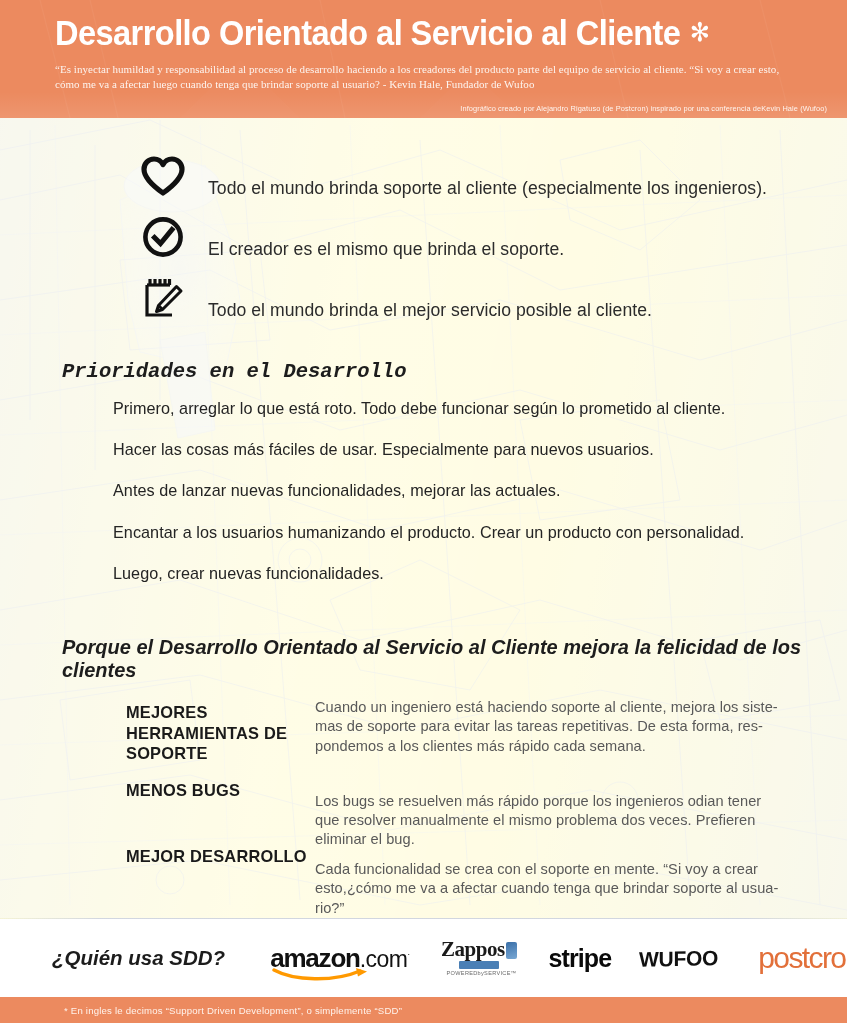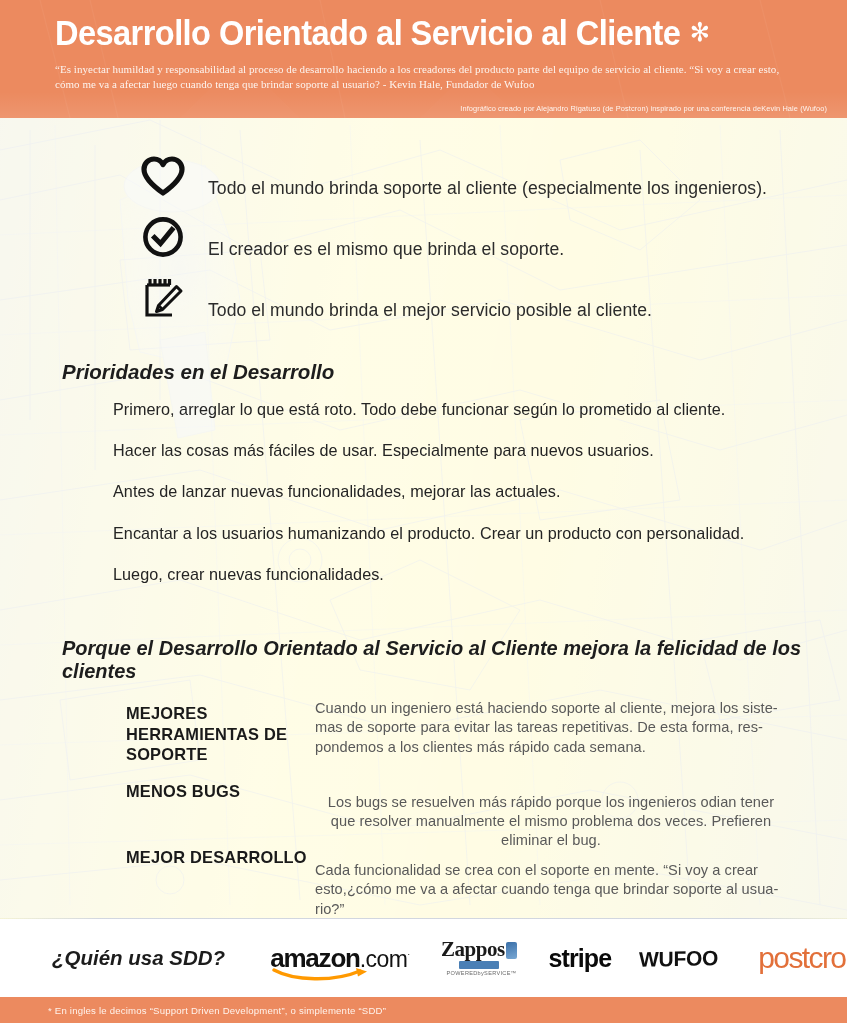--- a/index.html
+++ b/index.html
@@ -105,21 +105,21 @@
 
   
   .section-head {
     font-family:"Liberation Sans Narrow","Liberation Sans", sans-serif;
     font-style:italic;
     font-weight:bold;
     font-size:20.5px;
     color:#1d1d1d;
     letter-spacing:0px;
   }
-  .section-head.s1 { margin:39px 0 8px 62px; }
+  .section-head.s1 { margin:39px 0 8px 62px;font-family:Liberation Mono, monospace; }
   .section-head.s2 { margin:55px 0 0 62px; font-size:20px; }
 
   
   .priorities { margin:17px 0 0 0; padding-left:113px; }
   .priority {
     font-family:"Liberation Sans Narrow","Liberation Sans", sans-serif;
     font-size:16.2px;
     color:#242424;
     line-height:1;
     margin-bottom:25px;
@@ -146,21 +146,21 @@
     font-size:14.6px;
     line-height:1.33;
     color:#595959;
     letter-spacing:.05px;
   }
   .benefit.b1 { margin-bottom:22px; }
   .benefit.b2 { margin-bottom:16px; }
   .benefit.b3 { margin-bottom:8px; }
   .benefit.b2 .benefit-desc { position:relative; top:-2px; }
   .benefit.b3 .benefit-label { padding-top:0px; }
-  .benefit.b3 .benefit-desc { position:relative; top:12px;text-align:center; }
+  .benefit.b3 .benefit-desc { position:relative; top:12px; }
   .benefit.b4 .benefit-label { padding-top:0px; }
   .benefit.b4 .benefit-desc { position:relative; top:14px; }
 
   
   .divider {
     position:absolute; left:0; right:0; top:918px; height:1px;
     background:linear-gradient(to right, rgba(210,215,228,0) 0%, rgba(205,211,226,.9) 12%, rgba(205,211,226,.9) 88%, rgba(210,215,228,0) 100%);
     z-index:3;
   }
 
@@ -241,21 +241,21 @@
     font-family:"Liberation Sans", sans-serif;
     font-size:30px; color:#e2703a; letter-spacing:-1.6px;
     line-height:1; white-space:nowrap;
   }
 
   
   .footbar {
     position:absolute; left:0; right:0; bottom:0; height:26px;
     background:#ec8a5f;
     display:flex; align-items:center;
-    padding-left:48px;
+    padding-left:64px;
     z-index:5;
   }
   .footbar-text {
     font-family:"Liberation Sans Narrow","Liberation Sans", sans-serif;
     font-size:9.6px; color:#fff3ec; letter-spacing:.2px;
   }
 </style>
 </head>
 <body>
 

